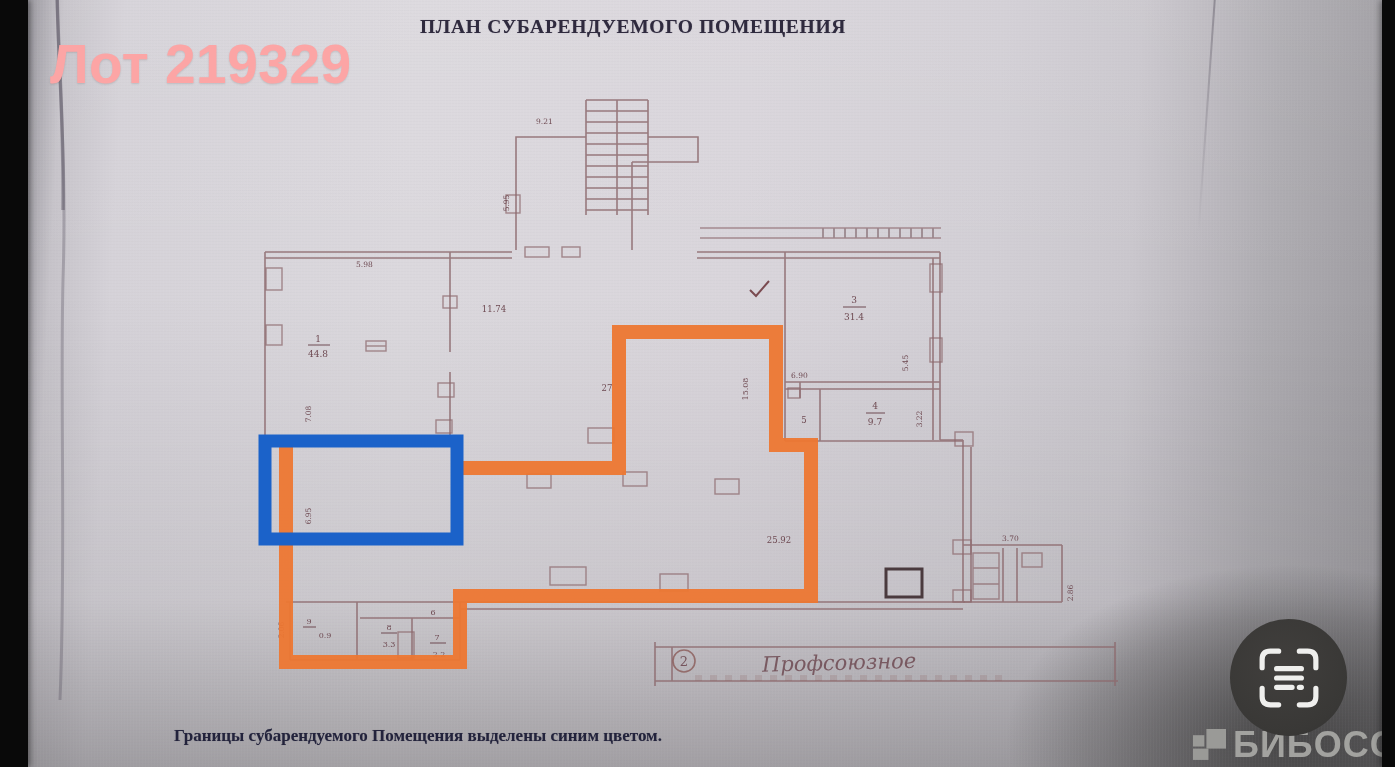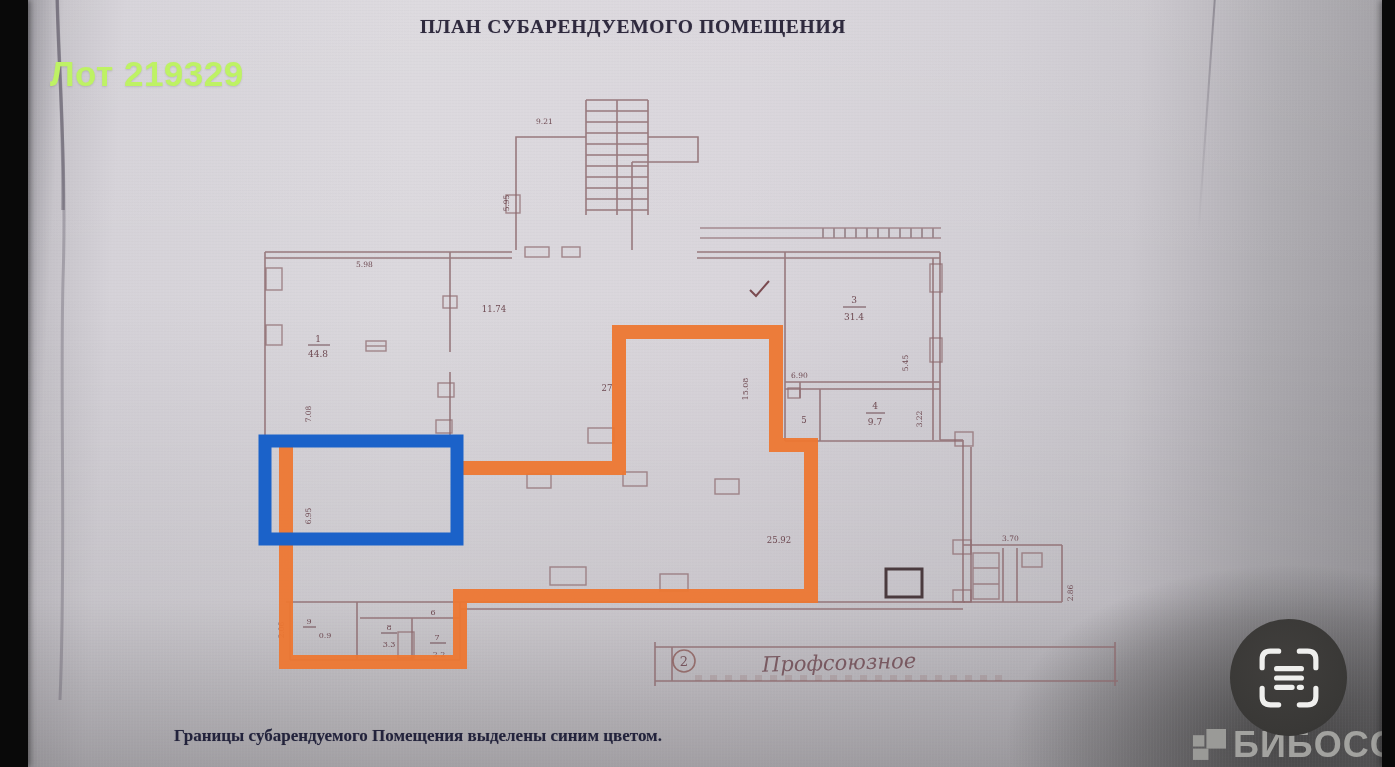--- a/index.html
+++ b/index.html
@@ -14,21 +14,21 @@
   .texture{position:absolute;inset:0;pointer-events:none;opacity:.5;
     background:
       repeating-linear-gradient(90deg, rgba(255,255,255,0.05) 0 1px, rgba(0,0,0,0) 1px 3px),
       repeating-linear-gradient(0deg, rgba(118,112,124,0.05) 0 1px, rgba(0,0,0,0) 1px 3px);}
   .paper-edge{position:absolute;left:1186px;top:-4px;width:2px;height:238px;
     background:linear-gradient(to bottom, rgba(105,100,112,0.55), rgba(105,100,112,0));
     transform:rotate(4deg);transform-origin:top center;}
   .bar{position:absolute;top:0;height:767px;background:#090909;z-index:6;}
   .bar.left{left:0;width:28px;box-shadow:2px 0 6px rgba(0,0,0,0.45);}
   .bar.right{right:0;width:13px;box-shadow:-2px 0 6px rgba(0,0,0,0.4);}
-  .lot{position:absolute;left:50px;top:54px;z-index:4;color:#bef264;font-size:35px;font-weight:600;
+  .lot{position:absolute;left:50px;top:32px;z-index:4;color:#fca5a5;font-size:55px;font-weight:600;
        letter-spacing:.5px;text-shadow:0 1px 2px rgba(0,0,0,0.12);}
   .doc-title{position:absolute;left:253px;top:16px;width:760px;text-align:center;z-index:2;
        font-family:"Liberation Serif",serif;font-weight:bold;font-size:19.5px;letter-spacing:.7px;
        color:#2f2a3e;text-shadow:0 0 1px rgba(47,42,62,0.35);}
   .doc-caption{position:absolute;left:174px;top:726px;z-index:2;
        font-family:"Liberation Serif",serif;font-weight:bold;font-size:17px;color:#23233c;
        text-shadow:0 0 1px rgba(35,35,60,0.3);}
   .plan-svg{position:absolute;left:0;top:0;z-index:1;}
   .scan-btn{position:absolute;left:1230px;top:619px;width:117px;height:117px;border-radius:50%;
        z-index:4;background:radial-gradient(circle at 45% 40%, #413f3d 0%, #393836 70%, #313030 100%);

